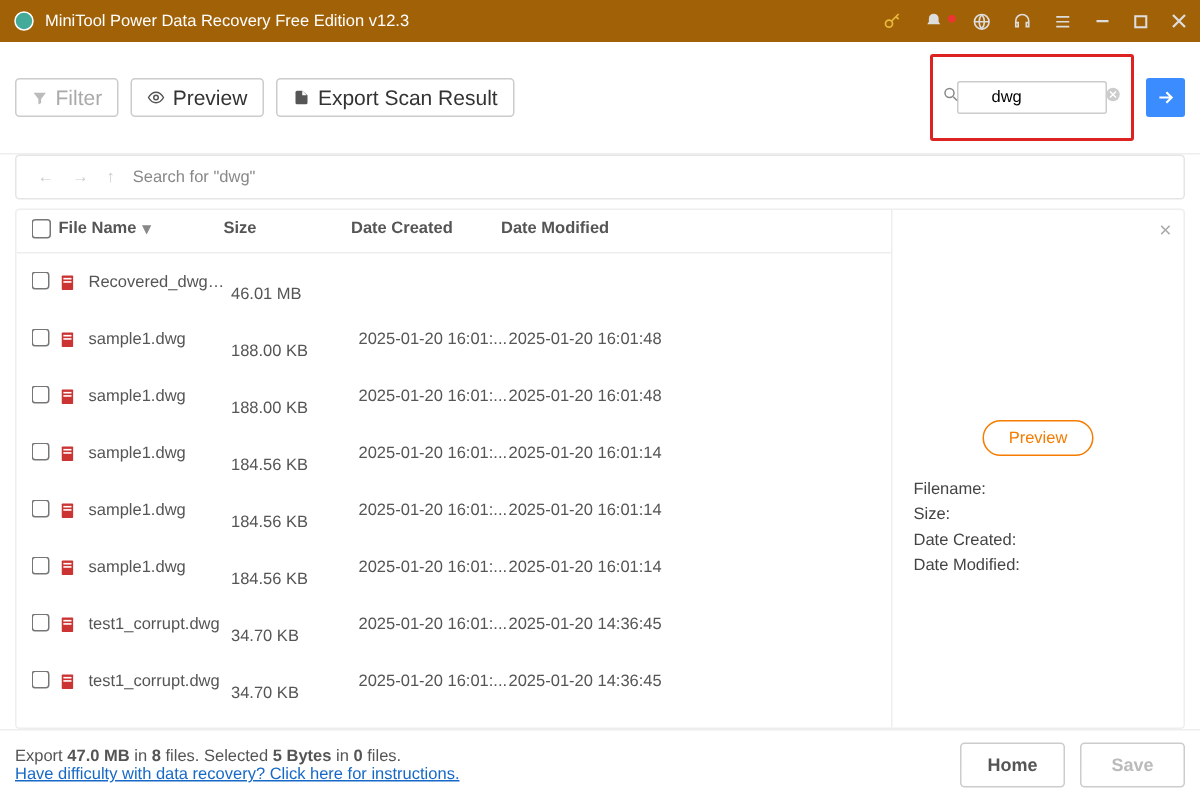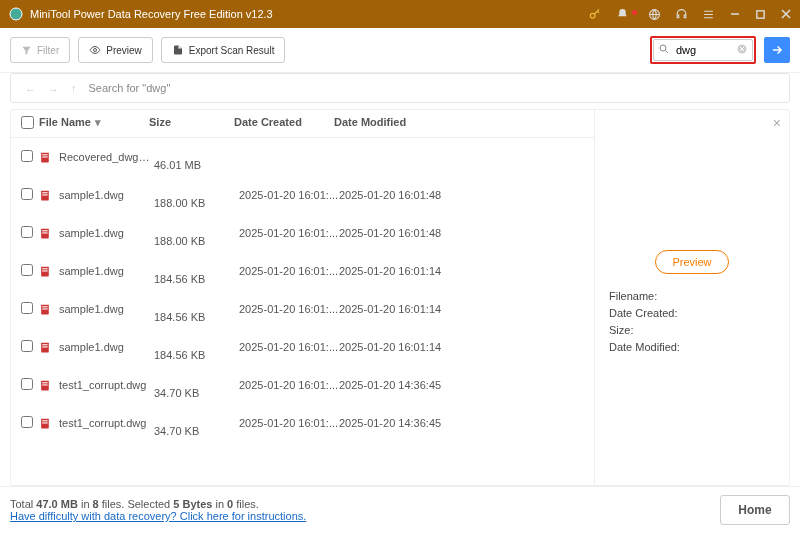--- a/index.html
+++ b/index.html
@@ -6,24 +6,24 @@
 body { background: #fff; width: 800px; height: 533px; overflow: hidden; display: flex; flex-direction: column; }
 
 .titlebar { background: #a16207; height: 28px; display: flex; align-items: center; padding: 0 8px; color: #fff; font-size: 11px; }
 .titlebar .logo { width: 16px; height: 16px; margin-right: 6px; display:flex; align-items:center; justify-content:center;}
 .titlebar .title { flex: 1; }
 .titlebar .ticons { display: flex; gap: 14px; align-items: center; }
 .titlebar .ticons span { cursor: pointer; display:flex; align-items:center; position:relative;}
 .badge { position:absolute; top:-2px; right:-3px; width:5px; height:5px; background:#e33; border-radius:50%; }
 
 .toolbar { padding: 8px 10px; display: flex; align-items: center; gap: 8px; border-bottom: 1px solid #eee; }
-.tbtn { border: 1px solid #ccc; background: #fff; border-radius: 3px; height: 26px; padding: 10px 10px; font-size: 10px; display: flex; align-items: center; gap: 5px; cursor: pointer; color:#333;}
+.tbtn { border: 1px solid #ccc; background: #fff; border-radius: 3px; height: 26px; padding: 10px 10px; font-size: 14px; display: flex; align-items: center; gap: 5px; cursor: pointer; color:#333;}
 .tbtn.disabled { color: #aaa; cursor: default; }
 .toolbar .spacer { flex: 1; }
-.searchwrap { position: relative; border:2px solid #d22; padding:1px; border-radius:2px;}
+.searchwrap { position: relative; border:2px solid #d22; padding:16px; border-radius:2px;}
 .search { height: 22px; width: 100px; border: 1px solid #ccc; border-radius: 2px; padding: 0 20px 0 22px; font-size: 11px; }
 .searchwrap .sicon { position:absolute; left:6px; top:50%; transform:translateY(-50%); }
 .searchwrap .clricon { position:absolute; right:6px; top:50%; transform:translateY(-50%); cursor:pointer; }
 .gobtn { width: 26px; height: 26px; background: #3a8cff; border: none; border-radius: 2px; display: flex; align-items: center; justify-content: center; cursor: pointer; }
 
 .navbar { height: 30px; display: flex; align-items: center; gap: 12px; padding: 0 14px; font-size: 11px; color: #888; border: 1px solid #e5e5e5; margin: 0 10px 6px 10px; border-radius:3px;}
 .navbar .arrow { cursor: pointer; color:#ccc;}
 
 .content { flex: 1; display: flex; margin: 0 10px; overflow: hidden; border:1px solid #eee; border-radius:3px;}
 .table { flex: 1; overflow: hidden; display: flex; flex-direction: column; }
@@ -283,26 +283,27 @@
           <span class="r-size">34.70 KB</span>
           <span class="r-dc">2025-01-20 16:01:...</span>
           <span class="r-dm">2025-01-20 14:36:45</span>
         </div>
       </div>
   </div>
   <div class="side">
     <span class="close">×</span>
     <button class="pbtn">Preview</button>
     <div class="frow">Filename:</div>
+    <div class="frow">Size:</div>
     <div class="frow">Date Created:</div>
-    <div class="frow">Size:</div>
     <div class="frow">Date Modified:</div>
   </div>
 </div>
 
 <div class="statusbar">
   <div class="sinfo">
-    <span>Total </span><b>47.0 MB</b><span> in </span><b>8</b><span> files.  Selected </span><b>5 Bytes</b><span> in </span><b>0</b><span> files.</span><br>
+    <span>Export </span><b>47.0 MB</b><span> in </span><b>8</b><span> files.  Selected </span><b>5 Bytes</b><span> in </span><b>0</b><span> files.</span><br>
     <a href="#">Have difficulty with data recovery? Click here for instructions.</a>
   </div>
   <div class="sp"></div>
   <button class="bbtn">Home</button>
+  <button class="bbtn disabled">Save</button>
 </div>
 
 </body></html>

